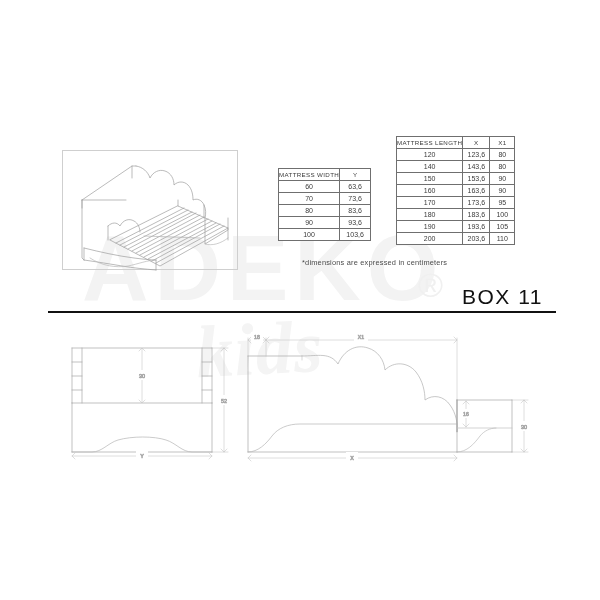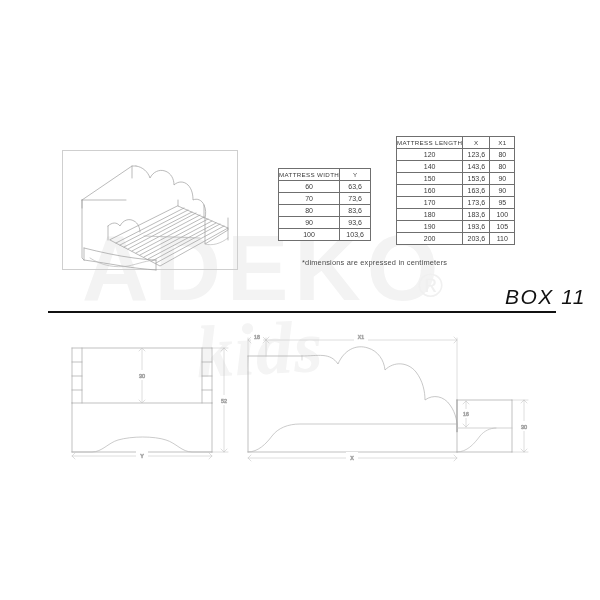--- a/index.html
+++ b/index.html
@@ -124,26 +124,24 @@
     top: 311px;
     width: 508px;
     height: 0;
     border-top: 2px solid #111111;
   }
   #box-title {
     position: absolute;
     left: 462px;
     top: 285px;
     font-size: 21px;
-    font-style: italic;
     color: #111111;
     letter-spacing: 1.5px;
     font-family: "Liberation Sans", sans-serif;
     white-space: nowrap;
-    margin-left: 43px;
   }
 
   
   #draw-layer {
     position: absolute;
     left: 0;
     top: 0;
   }
 </style>
 </head>

